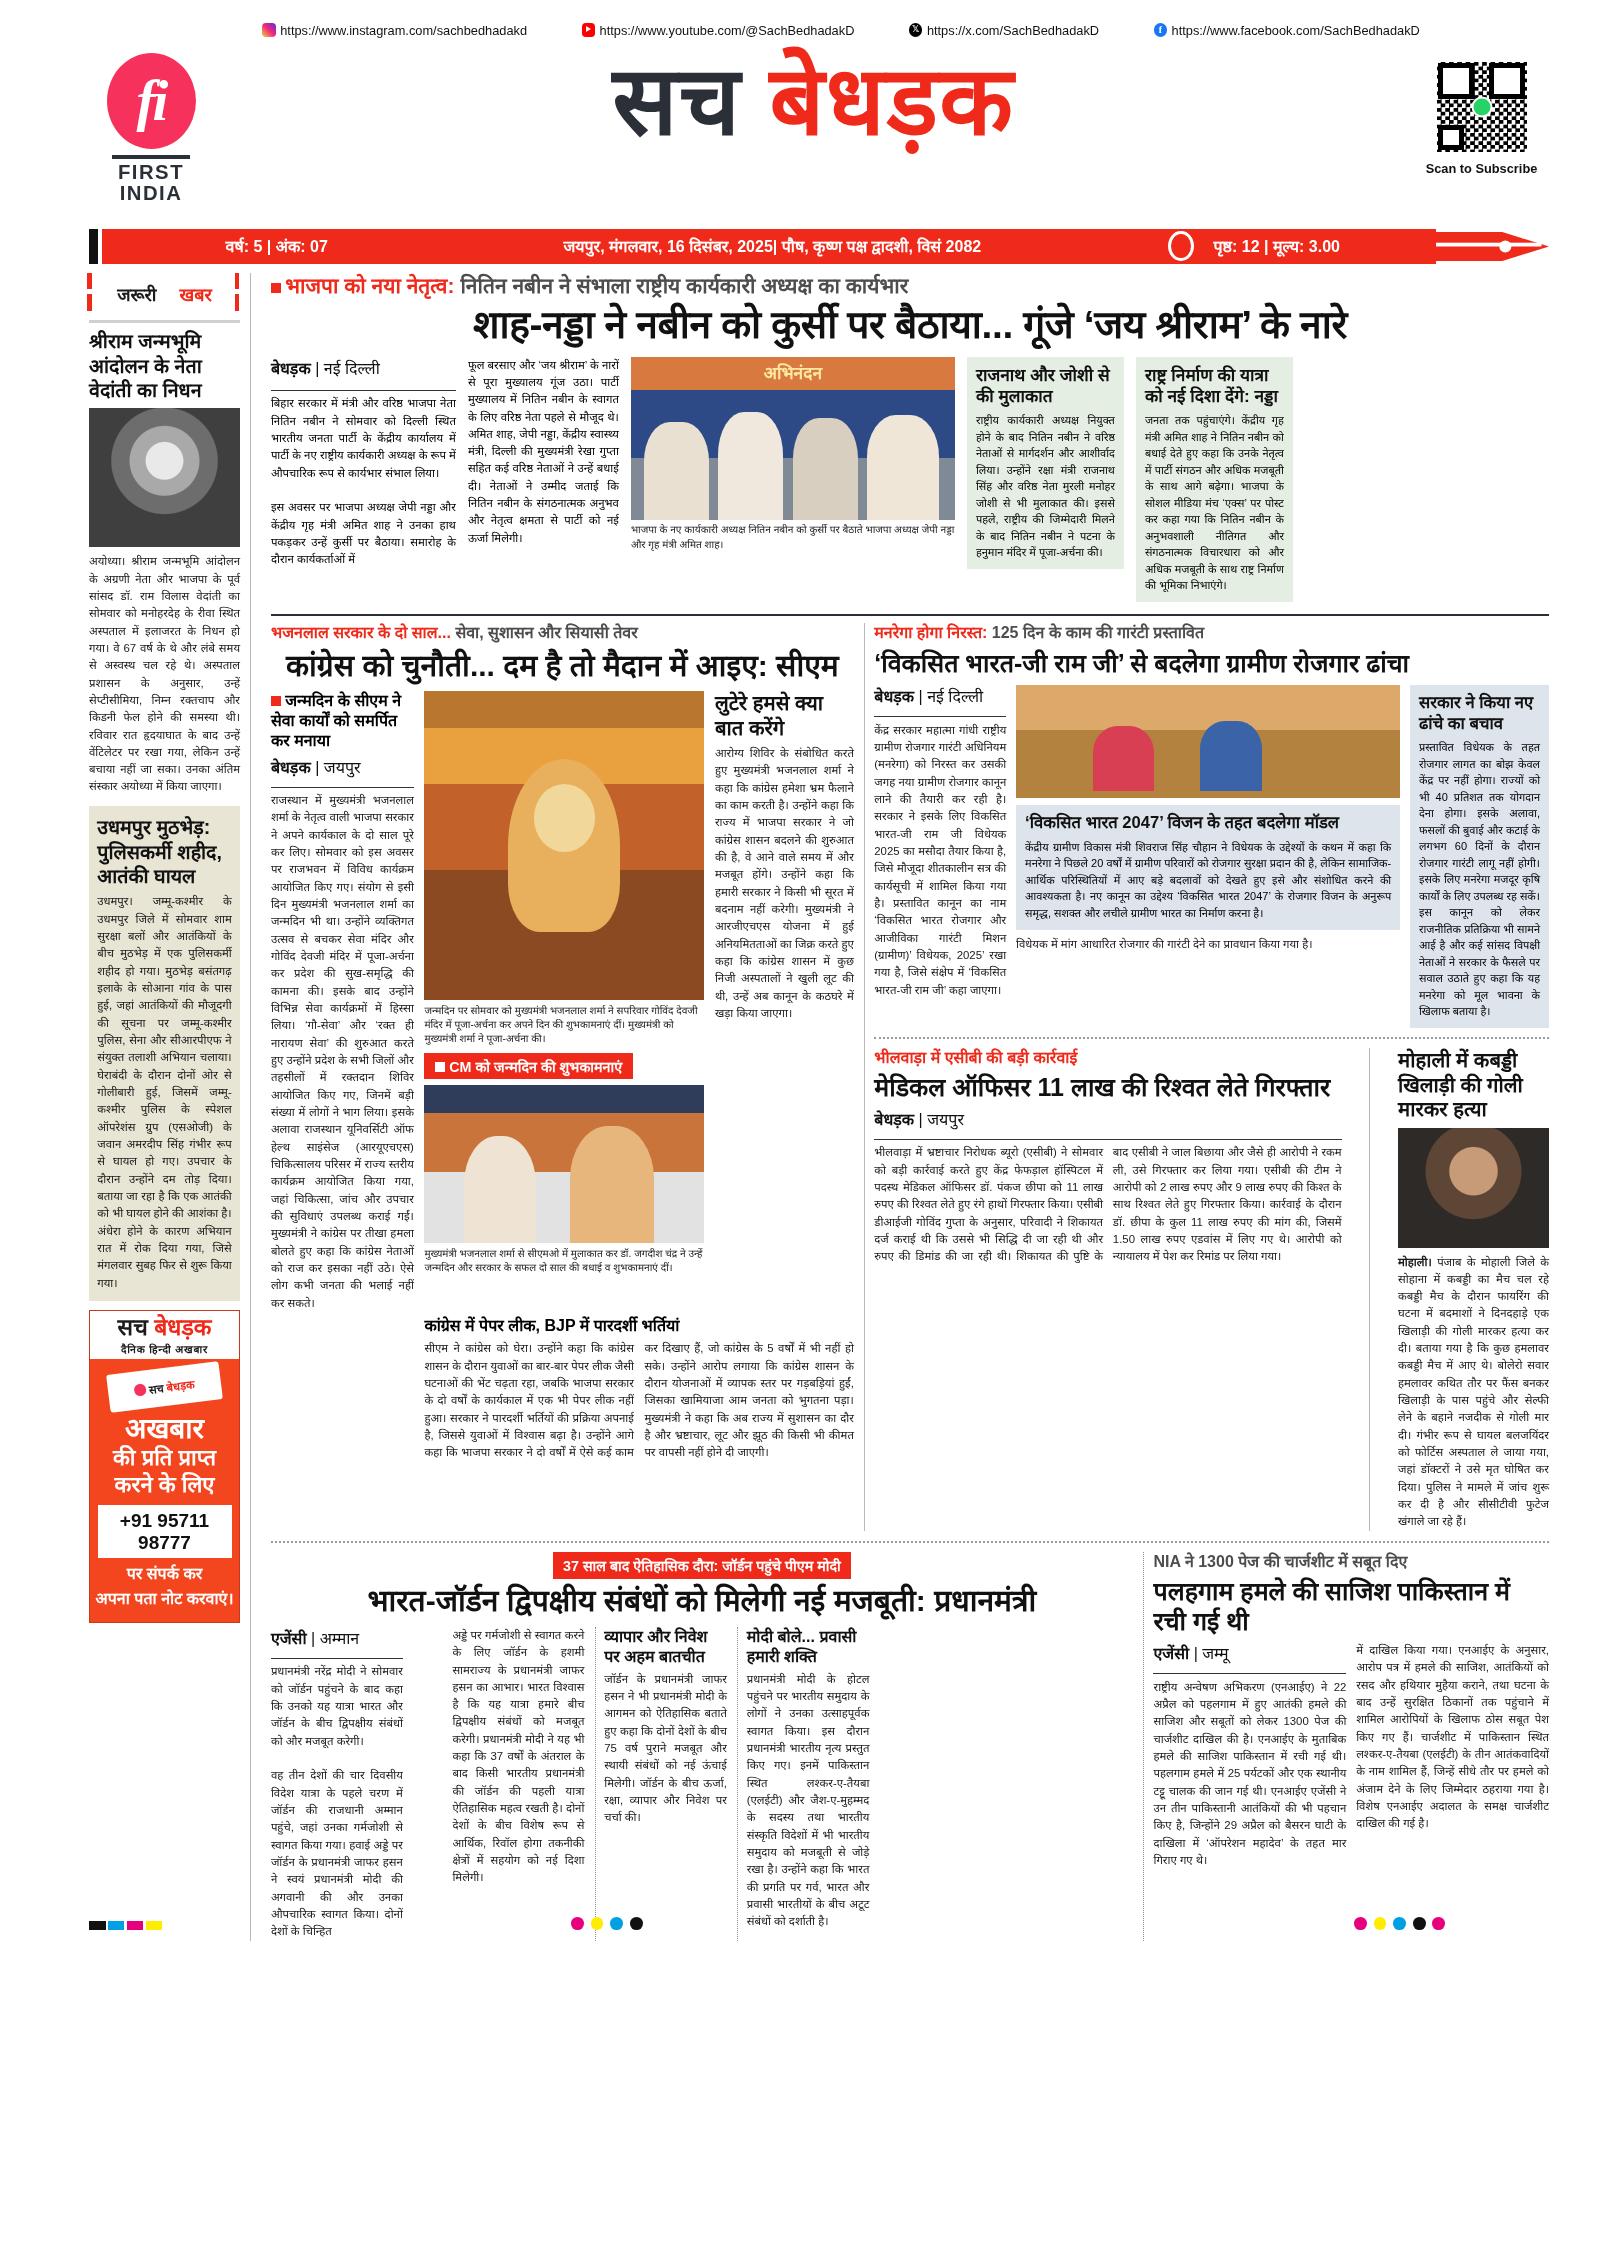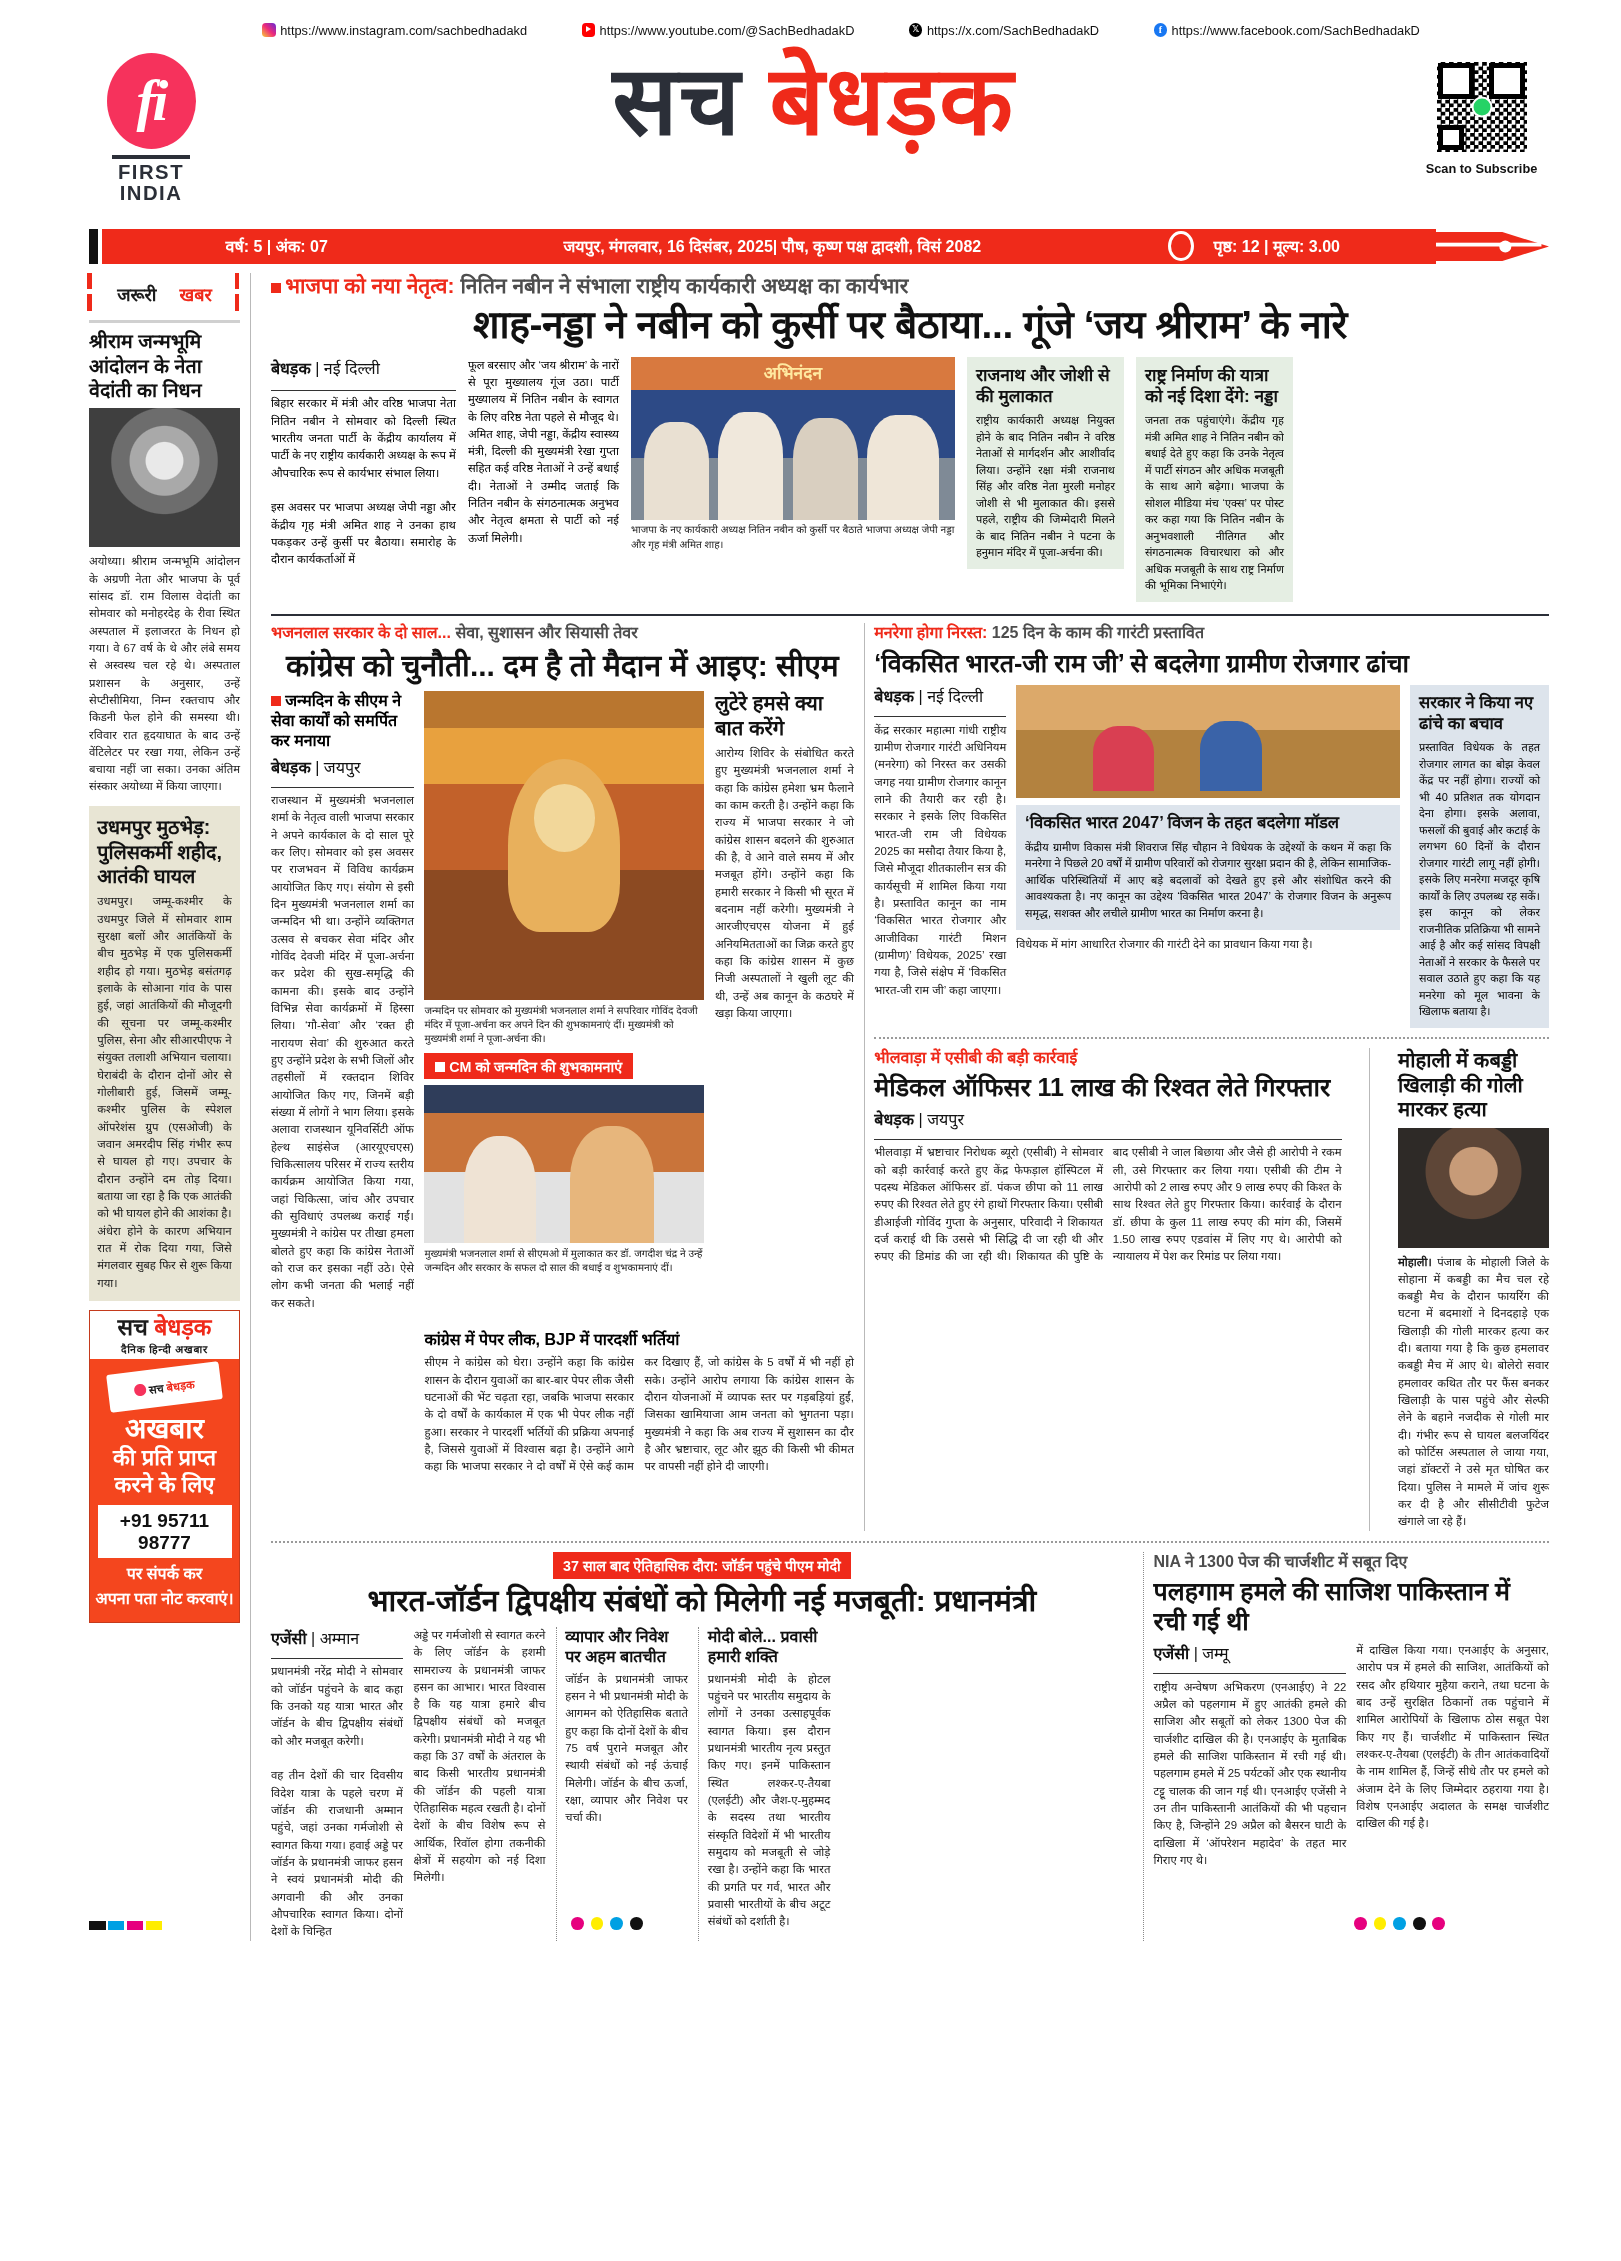--- a/index.html
+++ b/index.html
@@ -353,21 +353,21 @@
               </div>
               <div class="cap">मुख्यमंत्री भजनलाल शर्मा से सीएमओ में मुलाकात कर डॉ. जगदीश चंद्र ने उन्हें जन्मदिन और सरकार के सफल दो साल की बधाई व शुभकामनाएं दीं।</div>
             </div>
 
             <div style="flex:0 0 139px;">
               <div class="hl4">लुटेरे हमसे क्या बात करेंगे</div>
               <div class="body-text" style="margin-top:4.5px;">आरोग्य शिविर के संबोधित करते हुए मुख्यमंत्री भजनलाल शर्मा ने कहा कि कांग्रेस हमेशा भ्रम फैलाने का काम करती है। उन्होंने कहा कि राज्य में भाजपा सरकार ने जो कांग्रेस शासन बदलने की शुरुआत की है, वे आने वाले समय में और मजबूत होंगे। उन्होंने कहा कि हमारी सरकार ने किसी भी सूरत में बदनाम नहीं करेगी। मुख्यमंत्री ने आरजीएचएस योजना में हुई अनियमितताओं का जिक्र करते हुए कहा कि कांग्रेस शासन में कुछ निजी अस्पतालों ने खुली लूट की थी, उन्हें अब कानून के कठघरे में खड़ा किया जाएगा।</div>
             </div>
           </div>
 
-          <div style="display:flex;gap:10.5px;margin-top:18px;">
+          <div style="display:flex;gap:10.5px;margin-top:4px;">
             <div style="flex:0 0 143px;"></div>
             <div style="flex:1 1 auto;">
               <div class="kick-sm">कांग्रेस में पेपर लीक, BJP में पारदर्शी भर्तियां</div>
               <div class="body-text" style="margin-top:4.5px;column-count:2;column-gap:10.5px;">सीएम ने कांग्रेस को घेरा। उन्होंने कहा कि कांग्रेस शासन के दौरान युवाओं का बार-बार पेपर लीक जैसी घटनाओं की भेंट चढ़ता रहा, जबकि भाजपा सरकार के दो वर्षों के कार्यकाल में एक भी पेपर लीक नहीं हुआ। सरकार ने पारदर्शी भर्तियों की प्रक्रिया अपनाई है, जिससे युवाओं में विश्वास बढ़ा है। उन्होंने आगे कहा कि भाजपा सरकार ने दो वर्षों में ऐसे कई काम कर दिखाए हैं, जो कांग्रेस के 5 वर्षों में भी नहीं हो सके। उन्होंने आरोप लगाया कि कांग्रेस शासन के दौरान योजनाओं में व्यापक स्तर पर गड़बड़ियां हुईं, जिसका खामियाजा आम जनता को भुगतना पड़ा। मुख्यमंत्री ने कहा कि अब राज्य में सुशासन का दौर है और भ्रष्टाचार, लूट और झूठ की किसी भी कीमत पर वापसी नहीं होने दी जाएगी।</div>
             </div>
           </div>
         </div>
 
         <div class="vrule"></div>
 
@@ -446,21 +446,21 @@
           <div style="display:flex;gap:10.5px;margin-top:7.5px;">
             <div style="flex:0 0 132px;">
               <span class="byline">
                 <span>एजेंसी</span>
                 <span class="pl">| अम्मान</span>
               </span>
               <div class="body-text" style="white-space:pre-line;">प्रधानमंत्री नरेंद्र मोदी ने सोमवार को जॉर्डन पहुंचने के बाद कहा कि उनको यह यात्रा भारत और जॉर्डन के बीच द्विपक्षीय संबंधों को और मजबूत करेगी।
 
 वह तीन देशों की चार दिवसीय विदेश यात्रा के पहले चरण में जॉर्डन की राजधानी अम्मान पहुंचे, जहां उनका गर्मजोशी से स्वागत किया गया। हवाई अड्डे पर जॉर्डन के प्रधानमंत्री जाफर हसन ने स्वयं प्रधानमंत्री मोदी की अगवानी की और उनका औपचारिक स्वागत किया। दोनों देशों के चिन्हित</div>
             </div>
-            <div style="flex:0 0 132px;">
+            <div style="flex:0 0 132px;margin-left:39px;">
               <div class="body-text">अड्डे पर गर्मजोशी से स्वागत करने के लिए जॉर्डन के हशमी सामराज्य के प्रधानमंत्री जाफर हसन का आभार। भारत विश्वास है कि यह यात्रा हमारे बीच द्विपक्षीय संबंधों को मजबूत करेगी। प्रधानमंत्री मोदी ने यह भी कहा कि 37 वर्षों के अंतराल के बाद किसी भारतीय प्रधानमंत्री की जॉर्डन की पहली यात्रा ऐतिहासिक महत्व रखती है। दोनों देशों के बीच विशेष रूप से आर्थिक, रिवॉल होगा तकनीकी क्षेत्रों में सहयोग को नई दिशा मिलेगी।</div>
             </div>
             <div style="flex:0 0 132px;" class="cdot" style2="">
               <div style="padding-left:8.3px;">
                 <h5 class="sub">व्यापार और निवेश पर अहम बातचीत</h5>
                 <div class="body-text">जॉर्डन के प्रधानमंत्री जाफर हसन ने भी प्रधानमंत्री मोदी के आगमन को ऐतिहासिक बताते हुए कहा कि दोनों देशों के बीच 75 वर्ष पुराने मजबूत और स्थायी संबंधों को नई ऊंचाई मिलेगी। जॉर्डन के बीच ऊर्जा, रक्षा, व्यापार और निवेश पर चर्चा की।</div>
               </div>
             </div>
             <div style="flex:0 0 132px;" class="cdot">
               <div style="padding-left:8.3px;">

